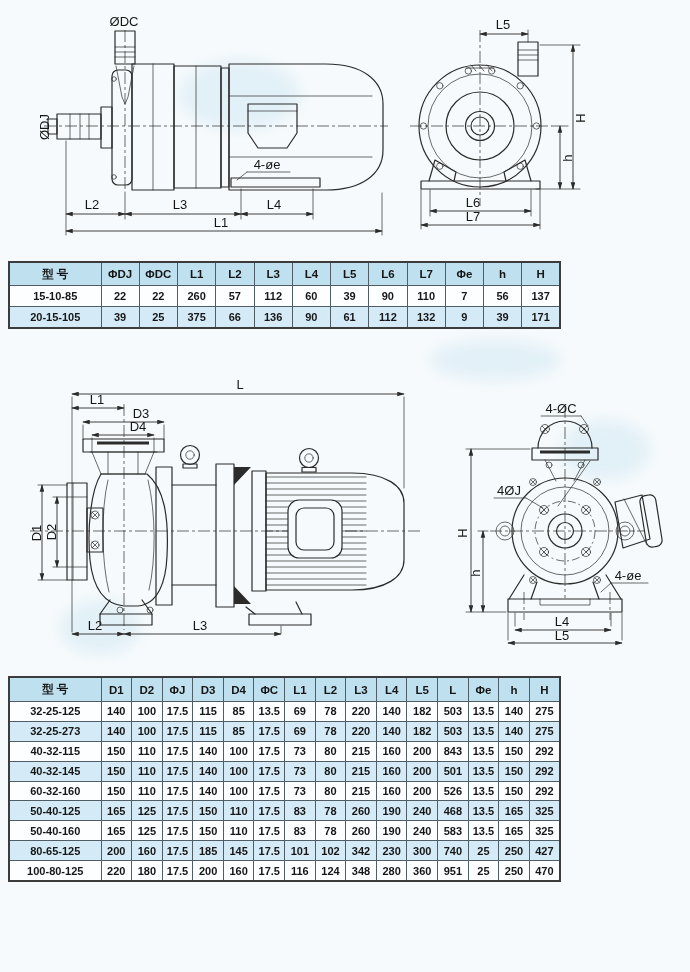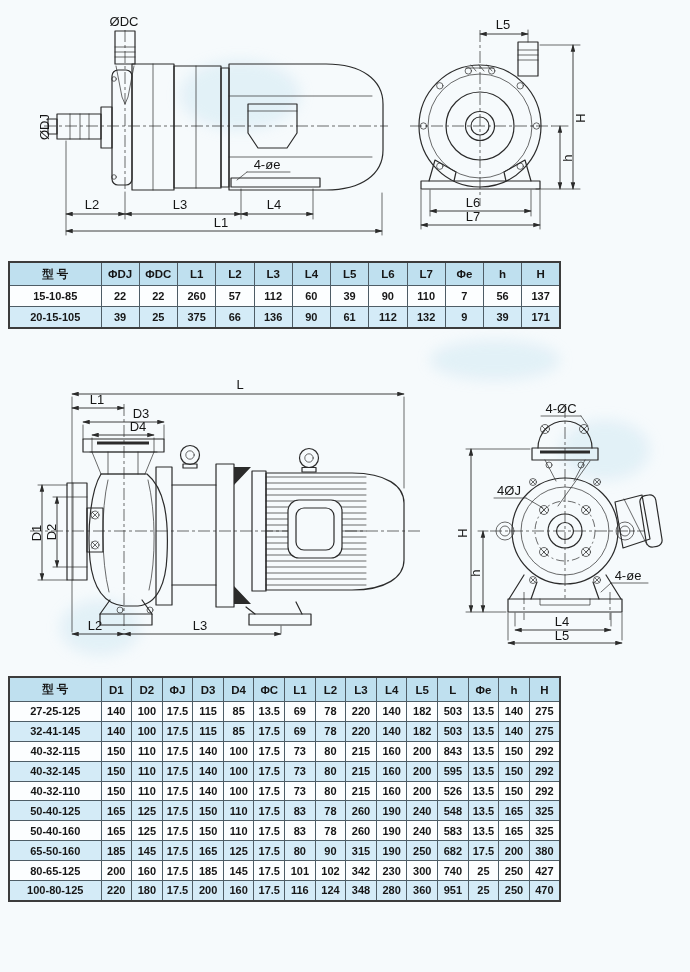--- a/index.html
+++ b/index.html
@@ -399,39 +399,39 @@
           <th>L4</th>
           <th>L5</th>
           <th>L</th>
           <th>Φe</th>
           <th>h</th>
           <th>H</th>
         </tr>
       </thead>
       <tbody>
         <tr>
-          <td>27-25-125</td>
+          <td>32-25-125</td>
           <td>140</td>
           <td>100</td>
           <td>17.5</td>
           <td>115</td>
           <td>85</td>
           <td>13.5</td>
           <td>69</td>
           <td>78</td>
           <td>220</td>
           <td>140</td>
           <td>182</td>
           <td>503</td>
           <td>13.5</td>
           <td>140</td>
           <td>275</td>
         </tr>
         <tr>
-          <td>32-41-145</td>
+          <td>32-25-273</td>
           <td>140</td>
           <td>100</td>
           <td>17.5</td>
           <td>115</td>
           <td>85</td>
           <td>17.5</td>
           <td>69</td>
           <td>78</td>
           <td>220</td>
           <td>140</td>
@@ -465,27 +465,27 @@
           <td>110</td>
           <td>17.5</td>
           <td>140</td>
           <td>100</td>
           <td>17.5</td>
           <td>73</td>
           <td>80</td>
           <td>215</td>
           <td>160</td>
           <td>200</td>
-          <td>595</td>
+          <td>501</td>
           <td>13.5</td>
           <td>150</td>
           <td>292</td>
         </tr>
         <tr>
-          <td>40-32-110</td>
+          <td>60-32-160</td>
           <td>150</td>
           <td>110</td>
           <td>17.5</td>
           <td>140</td>
           <td>100</td>
           <td>17.5</td>
           <td>73</td>
           <td>80</td>
           <td>215</td>
           <td>160</td>
@@ -501,21 +501,21 @@
           <td>125</td>
           <td>17.5</td>
           <td>150</td>
           <td>110</td>
           <td>17.5</td>
           <td>83</td>
           <td>78</td>
           <td>260</td>
           <td>190</td>
           <td>240</td>
-          <td>548</td>
+          <td>468</td>
           <td>13.5</td>
           <td>165</td>
           <td>325</td>
         </tr>
         <tr>
           <td>50-40-160</td>
           <td>165</td>
           <td>125</td>
           <td>17.5</td>
           <td>150</td>
@@ -523,38 +523,20 @@
           <td>17.5</td>
           <td>83</td>
           <td>78</td>
           <td>260</td>
           <td>190</td>
           <td>240</td>
           <td>583</td>
           <td>13.5</td>
           <td>165</td>
           <td>325</td>
-        </tr>
-        <tr>
-          <td>65-50-160</td>
-          <td>185</td>
-          <td>145</td>
-          <td>17.5</td>
-          <td>165</td>
-          <td>125</td>
-          <td>17.5</td>
-          <td>80</td>
-          <td>90</td>
-          <td>315</td>
-          <td>190</td>
-          <td>250</td>
-          <td>682</td>
-          <td>17.5</td>
-          <td>200</td>
-          <td>380</td>
         </tr>
         <tr>
           <td>80-65-125</td>
           <td>200</td>
           <td>160</td>
           <td>17.5</td>
           <td>185</td>
           <td>145</td>
           <td>17.5</td>
           <td>101</td>

